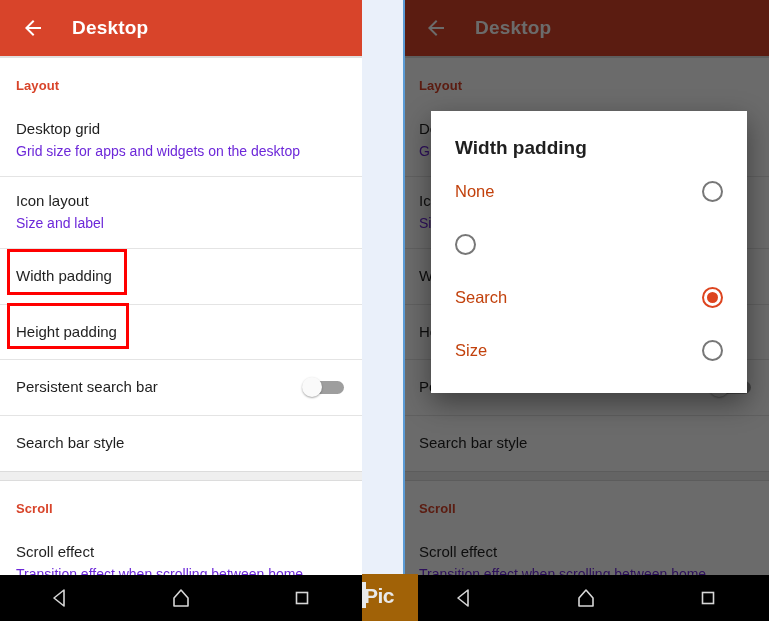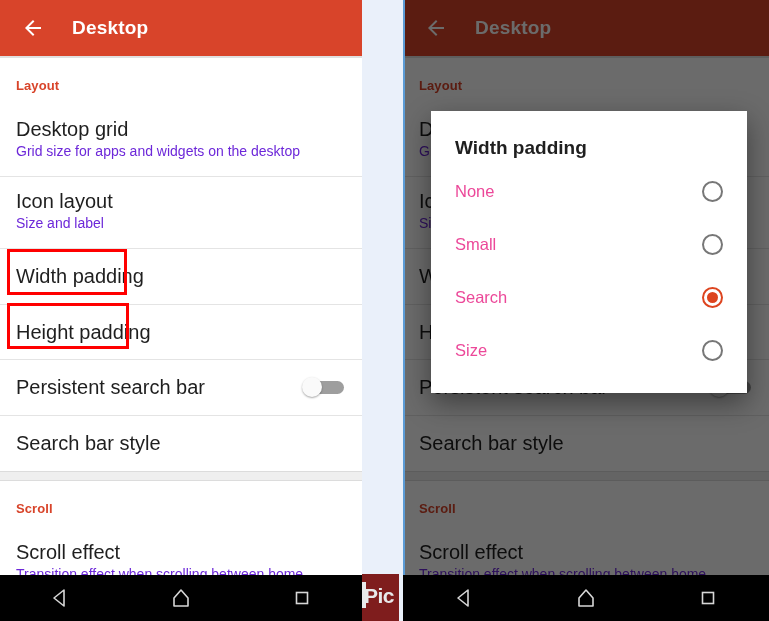--- a/index.html
+++ b/index.html
@@ -22,50 +22,50 @@
   .backbtn{width:34px;height:34px;display:flex;align-items:center;justify-content:center;flex:0 0 auto;}
   .backbtn svg{display:block;}
   .appbar-title{color:#ffffff;font-size:19px;font-weight:bold;margin-left:22px;letter-spacing:.2px;}
 
   
   .content{position:relative;background:#ffffff;height:565px;}
   .hairline{height:2px;background:#e0e0e0;}
   .section-head{font-size:13px;font-weight:bold;color:#d8442a;padding:20px 16px 12px 16px;letter-spacing:.1px;}
   .row{padding:14px 16px 15px 16px;border-bottom:1px solid #e4e4e4;box-sizing:border-box;position:relative;display:flex;align-items:center;}
   .row .rtext{flex:1 1 auto;min-width:0;}
-  .row-title{font-size:20px;color:#1f1f1f;line-height:20px;}
+  .row-title{font-size:15px;color:#1f1f1f;line-height:20px;}
   .row-sub{font-size:14px;color:#6d28d9;line-height:19px;margin-top:3px;}
   .row.tall{min-height:57px;}
   .gapbar{height:10px;background:#efefef;border-top:1px solid #dcdcdc;border-bottom:1px solid #dcdcdc;box-sizing:border-box;}
 
   
   .toggle{width:46px;height:24px;position:relative;flex:0 0 auto;margin-right:2px;}
   .toggle .track{position:absolute;right:0;top:6px;width:34px;height:13px;border-radius:7px;background:#9e9e9e;}
   .toggle .thumb{position:absolute;left:4px;top:2px;width:20px;height:20px;border-radius:50%;background:#fafafa;box-shadow:0 1px 2px rgba(0,0,0,.35);}
 
   
   .annot{position:absolute;border:3px solid #ff0000;box-sizing:border-box;z-index:30;pointer-events:none;}
 
   
   .scrim{position:absolute;left:0;top:0;width:100%;height:100%;background:rgba(0,0,0,.58);z-index:20;}
   .dialog{position:absolute;left:28px;top:111px;width:316px;background:#ffffff;z-index:25;
           box-shadow:0 10px 26px rgba(0,0,0,.42);padding:26px 0 16px 0;box-sizing:border-box;}
   .dlg-title{font-size:19px;font-weight:bold;color:#1f1f1f;padding:0 24px 6px 24px;}
   .dlg-opt{display:flex;align-items:center;padding:16px 24px 16px 24px;}
-  .dlg-opt .olabel{flex:1 1 auto;font-size:16.5px;color:#ec4899;}
+  .dlg-opt .olabel{flex:1 1 auto;font-size:16.5px;color:#c2410c;}
   .radio{width:21px;height:21px;border-radius:50%;border:2px solid #777777;box-sizing:border-box;flex:0 0 auto;position:relative;}
   .radio.sel{border-color:#dd441f;}
   .radio.sel::after{content:"";position:absolute;left:50%;top:50%;width:11px;height:11px;margin:-5.5px 0 0 -5.5px;border-radius:50%;background:#dd441f;}
 
   
   .navbar{position:absolute;left:0;bottom:0;width:100%;height:46px;background:#000000;display:flex;align-items:center;justify-content:space-around;z-index:50;}
   .navbar svg{display:block;}
 
   
-  .watermark{position:absolute;left:362px;bottom:0;width:37px;height:47px;background:#7f1d1d;z-index:60;overflow:hidden;}
+  .watermark{position:absolute;left:362px;bottom:0;width:56px;height:47px;background:#a16207;z-index:60;overflow:hidden;}
   .watermark .wmtext{position:absolute;left:2px;top:10px;font-size:21px;font-weight:bold;color:#e8e9ea;letter-spacing:-.5px;white-space:nowrap;}
   .watermark .wmbar{position:absolute;left:0px;top:8px;width:4px;height:26px;background:#e8e9ea;}
 </style>
 </head>
 <body>
 
 <div class="stage">
 
   <div class="phone left">
 
@@ -238,21 +238,20 @@
 
     <div class="dialog">
       <div class="dlg-title">Width padding</div>
 
       <div class="dlg-opt">
         <span class="olabel">None</span>
         <span class="radio"></span>
       </div>
 
       <div class="dlg-opt">
-        <span class="olabel">Small</span>
         <span class="radio"></span>
       </div>
 
       <div class="dlg-opt">
         <span class="olabel">Search</span>
         <span class="radio sel"></span>
       </div>
 
       <div class="dlg-opt">
         <span class="olabel">Size</span>

